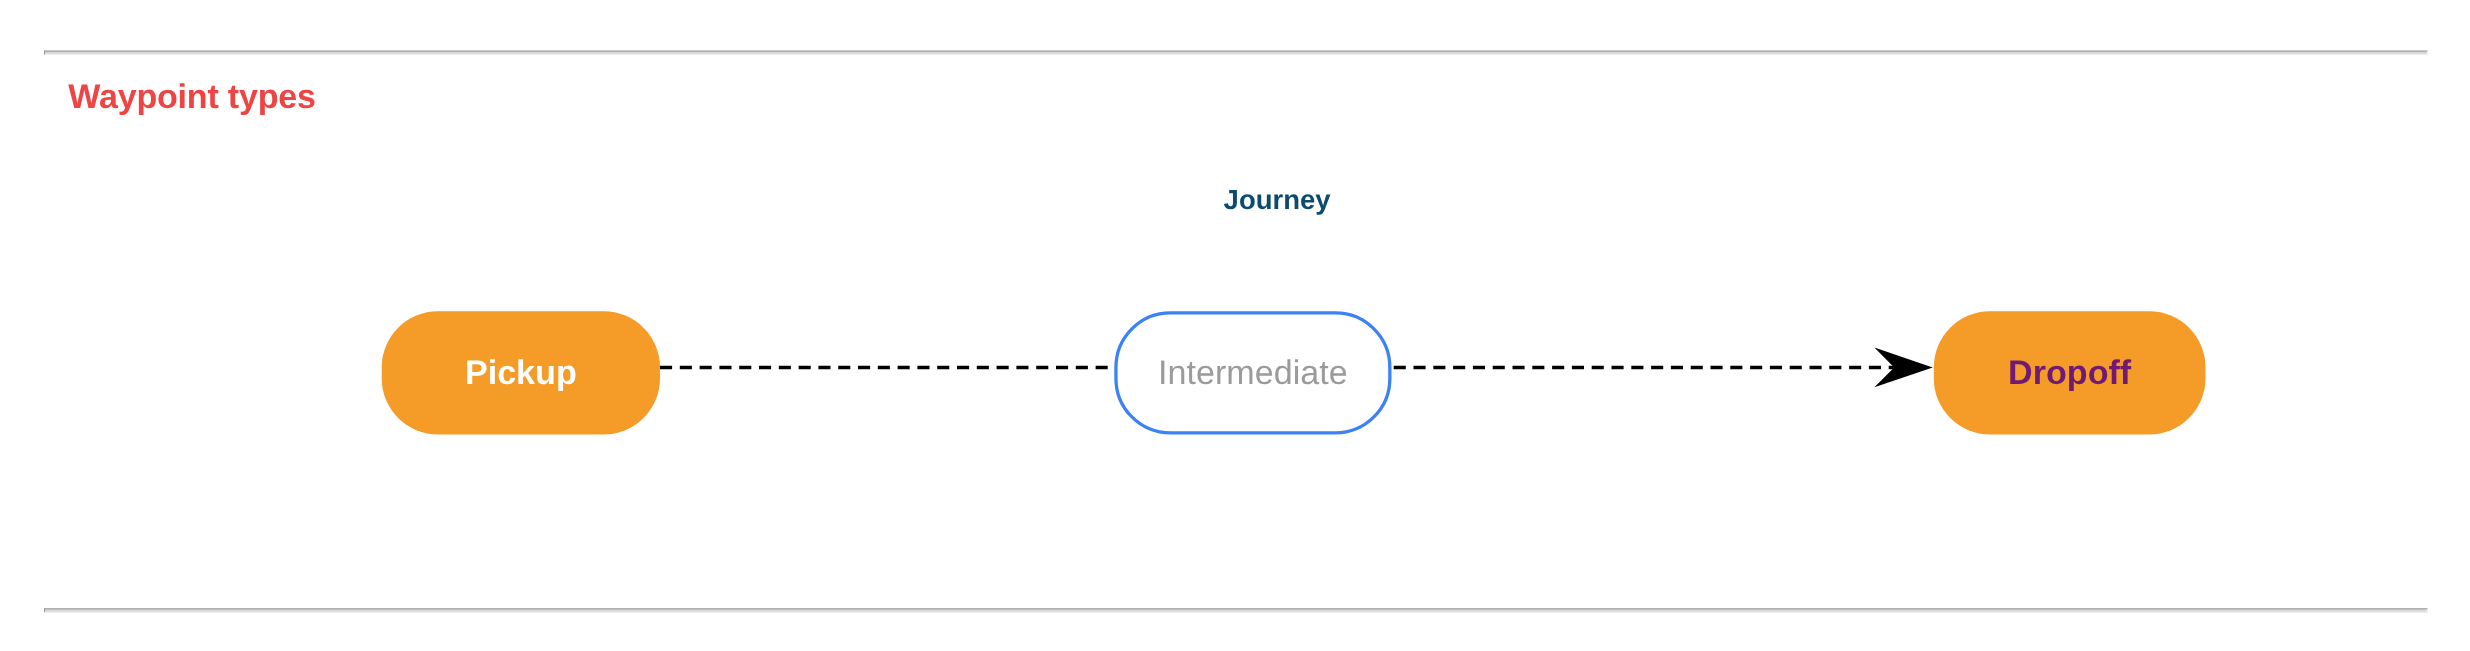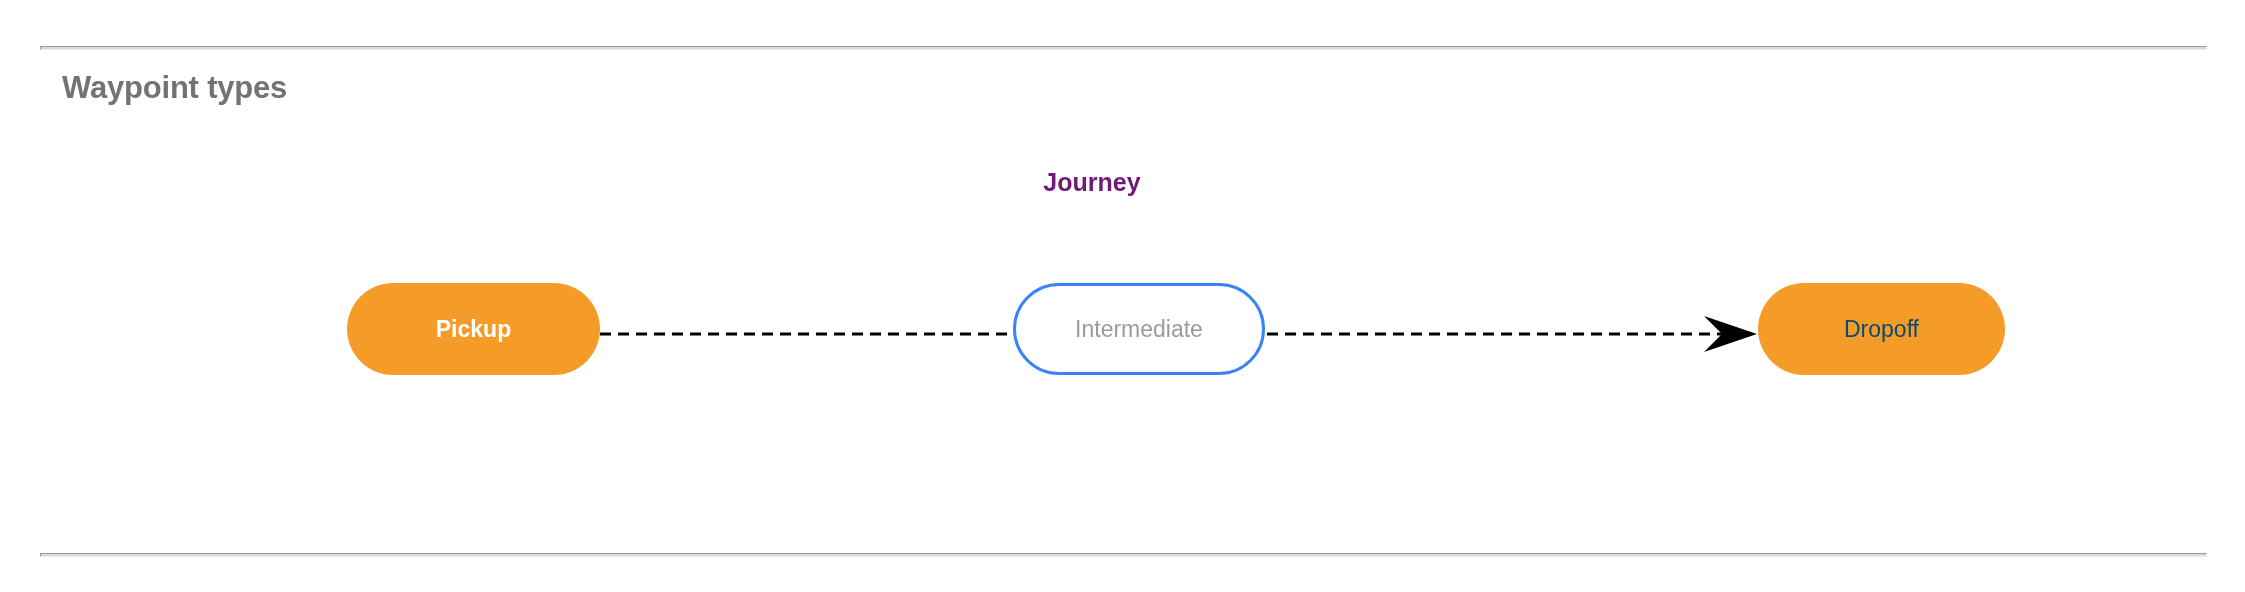--- a/index.html
+++ b/index.html
@@ -24,64 +24,64 @@
   }
   .divider.top { top: 38px; }
   .divider.bottom { top: 545px; }
 
   .page-title {
     position: absolute;
     left: 62px;
     top: 70px;
     font-size: 31px;
     font-weight: bold;
-    color: #737373;
+    color: #ef4444;
     letter-spacing: -0.2px;
     white-space: nowrap;
   }
 
   .diagram {
     position: absolute;
     left: 0;
     top: 0;
     width: 2245px;
     height: 592px;
   }
 
   .graph-label {
     position: absolute;
-    left: 966px;
+    left: 1035px;
     top: 168px;
     width: 252px;
     text-align: center;
     font-size: 25px;
     font-weight: bold;
-    color: #701a75;
+    color: #0c4a6e;
     white-space: nowrap;
   }
 
   .edge-layer {
     position: absolute;
     left: 0;
     top: 0;
     width: 2245px;
     height: 592px;
     pointer-events: none;
   }
 
   .node {
     position: absolute;
     top: 283px;
-    height: 92px;
+    height: 112px;
     border-radius: 51px;
     display: flex;
     align-items: center;
     justify-content: center;
     box-sizing: border-box;
-    font-size: 23px;
+    font-size: 31px;
     white-space: nowrap;
   }
 
   .node.pickup {
     left: 347px;
     width: 253px;
     background: #F59C28;
     color: #ffffff;
     font-weight: bold;
   }
@@ -92,22 +92,22 @@
     background: #ffffff;
     border: 3px solid #3b82f6;
     color: #9b9b9b;
     font-weight: normal;
   }
 
   .node.dropoff {
     left: 1758px;
     width: 247px;
     background: #F59C28;
-    color: #0c4a6e;
-    font-weight: normal;
+    color: #701a75;
+    font-weight: bold;
   }
 </style>
 </head>
 <body>
 
 <hr class="divider top">
 
 <div class="page-title">Waypoint types</div>
 
 <div class="diagram">

